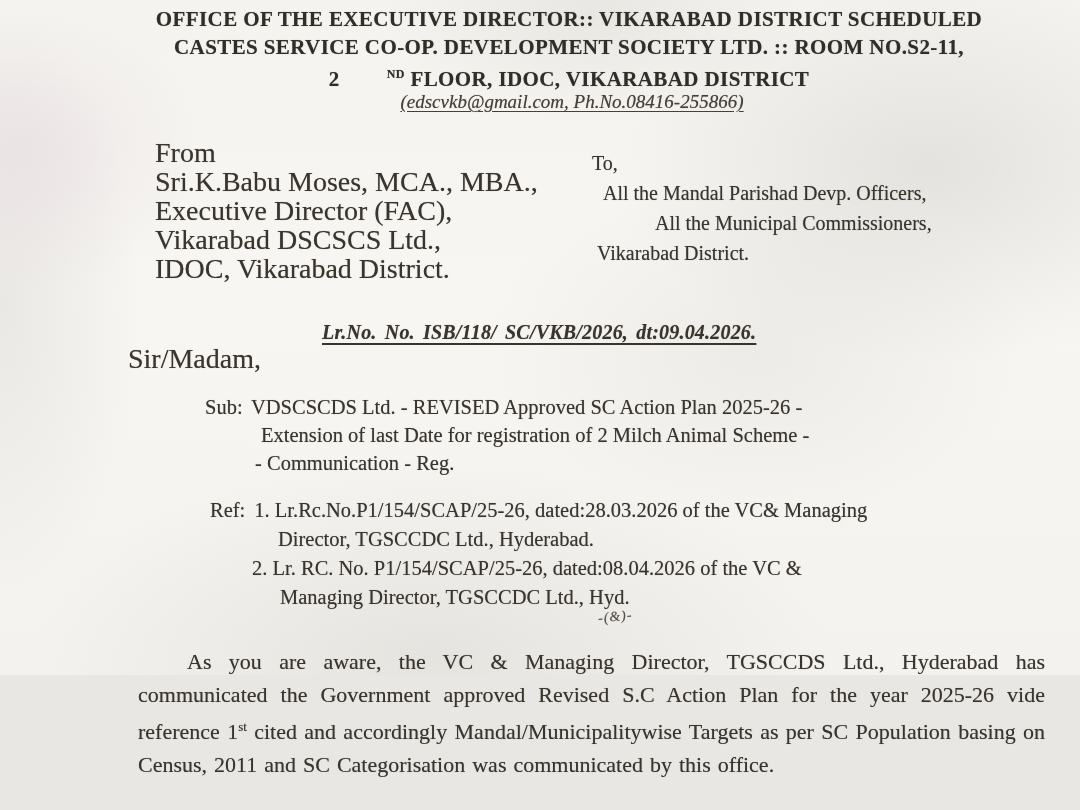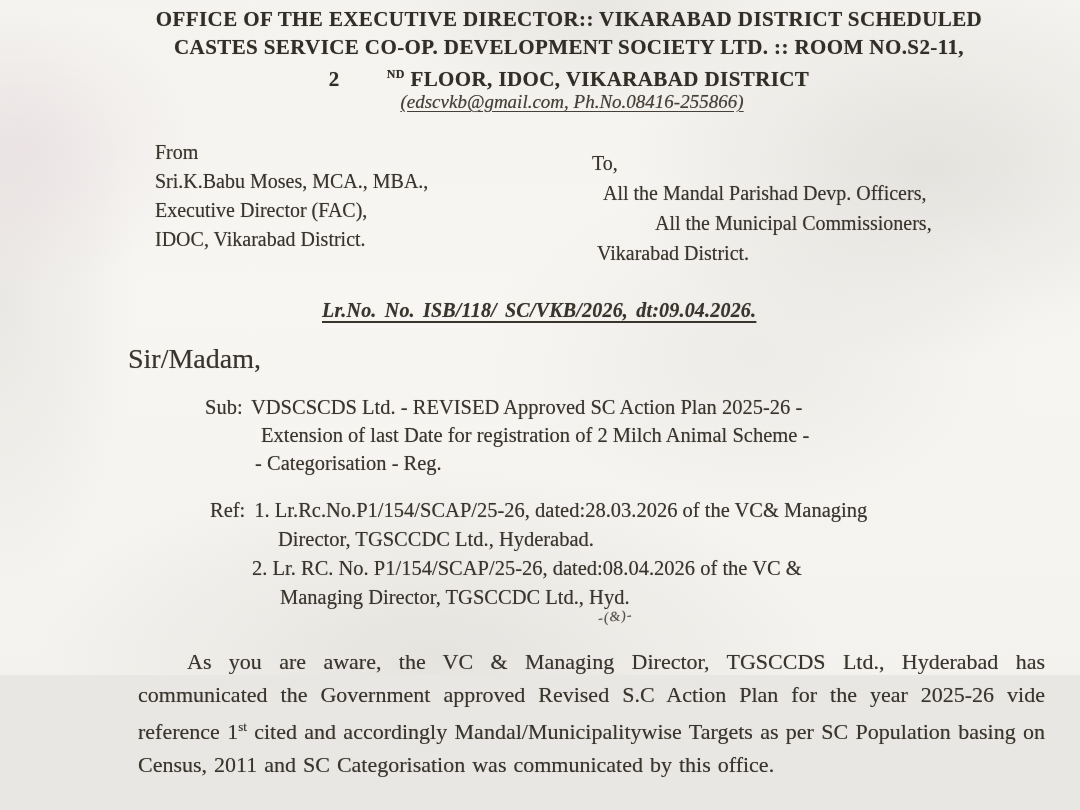--- a/index.html
+++ b/index.html
@@ -24,27 +24,27 @@
     text-align:center;font-weight:700;font-size:21px;line-height:27.5px;
     letter-spacing:.4px;color:#332f29;
   }
   .header sup{font-size:12px;margin-left:47px;}
   .contact{
     position:absolute;top:91px;left:0;width:100%;text-align:center;
     transform:translateX(32px);
     font-style:italic;font-size:19px;color:#474138;
     text-decoration:underline;text-underline-offset:3px;
   }
-  .from{position:absolute;top:138px;left:155px;font-size:20px;line-height:29px;}
+  .from{position:absolute;top:138px;left:155px;font-size:28px;line-height:29px;}
   .to{position:absolute;top:148px;left:592px;font-size:20px;line-height:30px;}
   .to-l0{padding-left:11px;}
   .to-l1{padding-left:63px;}
   .to-l2{padding-left:5px;}
   .lrno{
-    position:absolute;top:299px;left:322px;
+    position:absolute;top:321px;left:322px;
     font-size:20px;font-weight:700;font-style:italic;
     letter-spacing:.2px;word-spacing:3px;color:#3a352e;
     text-decoration:underline;text-underline-offset:4px;
   }
   .salutation{position:absolute;top:343px;left:128px;font-size:28px;}
   .sub{position:absolute;top:393px;left:205px;font-size:20.5px;line-height:28px;}
   .sub .lbl{position:absolute;left:0;top:0;}
   .sub .sub-lines{margin-left:46px;font-family:Liberation Serif, serif;}
   .sub-l1{margin-left:10px;}
   .sub-l2{margin-left:4px;}
@@ -74,40 +74,41 @@
     <div>OFFICE OF THE EXECUTIVE DIRECTOR:: VIKARABAD DISTRICT SCHEDULED</div>
     <div>CASTES SERVICE CO-OP. DEVELOPMENT SOCIETY LTD. :: ROOM NO.S2-11,</div>
     <div><span>2</span><sup>ND</sup><span> FLOOR, IDOC, VIKARABAD DISTRICT</span></div>
   </div>
   <div class="contact">(edscvkb@gmail.com, Ph.No.08416-255866)</div>
 
   <div class="from">
     <div>From</div>
     <div>Sri.K.Babu Moses, MCA., MBA.,</div>
     <div>Executive Director (FAC),</div>
+    <div>Vikarabad DSCSCS Ltd.,</div>
     <div>IDOC, Vikarabad District.</div>
   </div>
 
   <div class="to">
     <div>To,</div>
     <div class="to-l0">All the Mandal Parishad Devp. Officers,</div>
     <div class="to-l1">All the Municipal Commissioners,</div>
     <div class="to-l2">Vikarabad District.</div>
   </div>
 
   <div class="lrno">Lr.No. No. ISB/118/ SC/VKB/2026, dt:09.04.2026.</div>
 
   <div class="salutation">Sir/Madam,</div>
 
   <div class="sub">
     <span class="lbl">Sub:</span>
     <div class="sub-lines">
       <div>VDSCSCDS Ltd. - REVISED Approved SC Action Plan 2025-26 -</div>
       <div class="sub-l1">Extension of last Date for registration of 2 Milch Animal Scheme -</div>
-      <div class="sub-l2">- Categorisation - Reg.</div>
+      <div class="sub-l2">- Communication - Reg.</div>
     </div>
   </div>
 
   <div class="ref">
     <div><span class="ref-lbl">Ref:</span><span>1. Lr.Rc.No.P1/154/SCAP/25-26, dated:28.03.2026 of the VC&amp; Managing</span></div>
     <div class="ref-ind-a">Director, TGSCCDC Ltd., Hyderabad.</div>
     <div class="ref-ind-b">2. Lr. RC. No. P1/154/SCAP/25-26, dated:08.04.2026 of the VC &amp;</div>
     <div class="ref-ind-c">Managing Director, TGSCCDC Ltd., Hyd.</div>
   </div>
 

